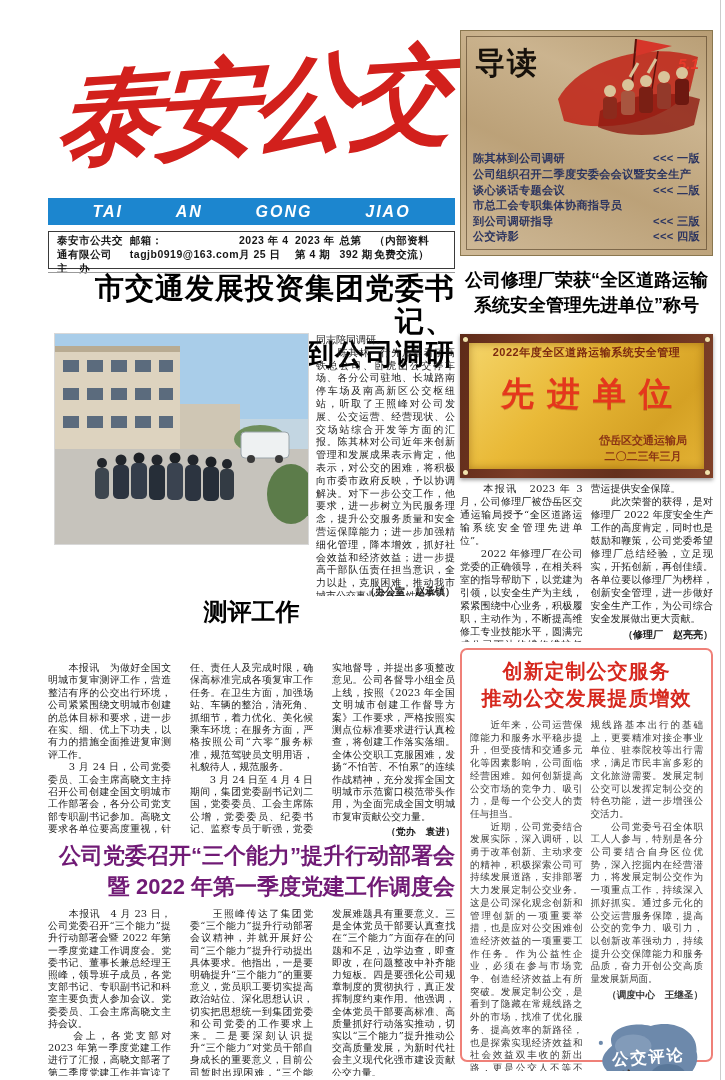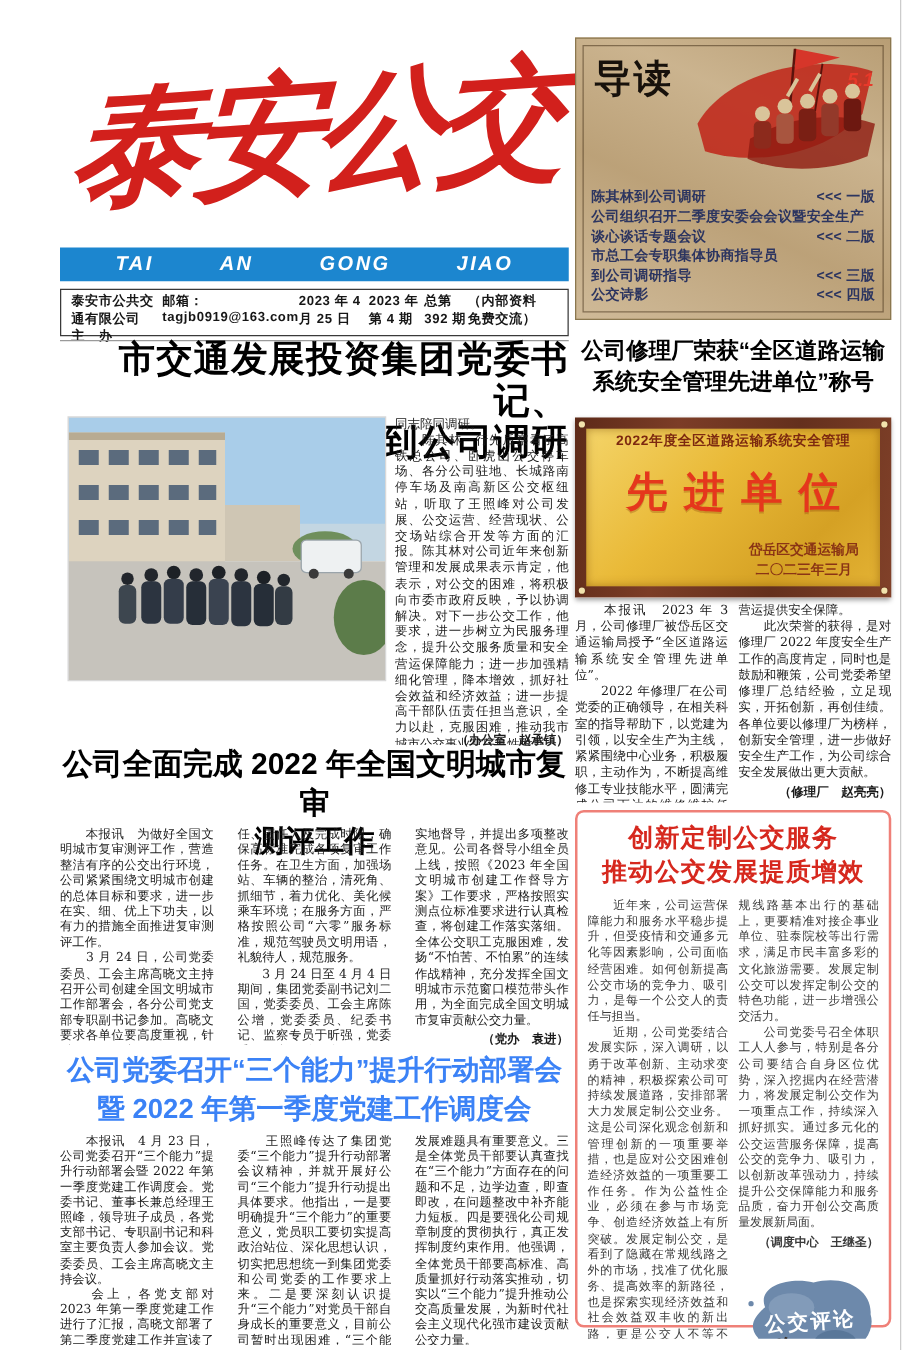--- a/index.html
+++ b/index.html
@@ -29,21 +29,21 @@
   .guide-title{position:absolute;left:14px;top:12px;font-size:30px;font-weight:900;color:#17110b;letter-spacing:2px;}
   .guide-art{position:absolute;right:2px;top:2px;}
   .guide-list{position:absolute;left:12px;right:12px;bottom:10px;}
   .guide-row{display:flex;justify-content:space-between;font-size:11.2px;font-weight:bold;
       color:#2c3560;line-height:15.6px;letter-spacing:.3px;}
 
   
   .h1a{left:48px;top:272px;width:407px;text-align:right;font-weight:900;font-size:29px;line-height:33px;letter-spacing:1px;color:#000;}
   .h2a{left:460px;top:268px;width:253px;text-align:center;font-weight:900;font-size:18px;line-height:25px;color:#000;}
   .h3a{left:48px;top:596px;width:407px;text-align:center;font-weight:900;font-size:24px;line-height:31px;color:#000;}
-  .h4a{left:48px;top:840px;width:407px;text-align:center;font-weight:900;font-size:22px;line-height:31px;color:#3b82f6;}
+  .h4a{left:48px;top:840px;width:407px;text-align:right;font-weight:900;font-size:22px;line-height:31px;color:#701a75;}
 
   
   .bodytxt{font-family:"DejaVu Serif",serif;text-align:justify;color:#1b1b1b;}
   .pre{white-space:pre-line;display:block;}
   .sidecol{left:316px;top:334px;width:139px;height:262px;font-size:10px;line-height:12.8px;overflow:hidden;}
   .a1cols{left:48px;top:550px;width:262px;height:48px;display:flex;gap:8px;font-size:10.5px;line-height:13.8px;overflow:hidden;}
   .a1cols .col{flex:1;}
   .cols3{display:flex;gap:19px;}
   .col{flex:1;overflow:hidden;text-align:justify;}
   .a3body{left:48px;top:662px;width:407px;height:174px;font-size:9.9px;line-height:12.4px;}
@@ -244,21 +244,20 @@
 　　2022 年修理厂在公司党委的正确领导，在相关科室的指导帮助下，以党建为引领，以安全生产为主线，紧紧围绕中心业务，积极履职，主动作为，不断提高维修工专业技能水平，圆满完成公司下达的维修维护任务，为公交车辆正常</span>
       </div>
     <div class="col">
       <span class="pre">营运提供安全保障。
 　　此次荣誉的获得，是对修理厂 2022 年度安全生产工作的高度肯定，同时也是鼓励和鞭策，公司党委希望修理厂总结经验，立足现实，开拓创新，再创佳绩。各单位要以修理厂为榜样，创新安全管理，进一步做好安全生产工作，为公司综合安全发展做出更大贡献。</span>
       <div class="byline">（修理厂　赵亮亮）</div>
     </div>
   </div>
 
   <div class="abs h3a">
-    <div>公司全面完成 2022 年全国文明城市复审</div>
     <div>测评工作</div>
   </div>
   <div class="abs a3body bodytxt cols3">
     <div class="col">
         <span class="pre">　　本报讯　为做好全国文明城市复审测评工作，营造整洁有序的公交出行环境，公司紧紧围绕文明城市创建的总体目标和要求，进一步在实、细、优上下功夫，以有力的措施全面推进复审测评工作。
 　　3 月 24 日，公司党委委员、工会主席高晓文主持召开公司创建全国文明城市工作部署会，各分公司党支部专职副书记参加。高晓文要求各单位要高度重视，针对承担的复审测评任务要明确具体的工作措施、目标责</span>
       </div>
     <div class="col">
         <span class="pre">任、责任人及完成时限，确保高标准完成各项复审工作任务。在卫生方面，加强场站、车辆的整治，清死角、抓细节，着力优化、美化候乘车环境；在服务方面，严格按照公司“六零”服务标准，规范驾驶员文明用语，礼貌待人，规范服务。
 　　3 月 24 日至 4 月 4 日期间，集团党委副书记刘二国，党委委员、工会主席陈公增，党委委员、纪委书记、监察专员于昕强，党委委员、安全总监李强等集团领导，分别多次带队到公交枢纽站</span>

